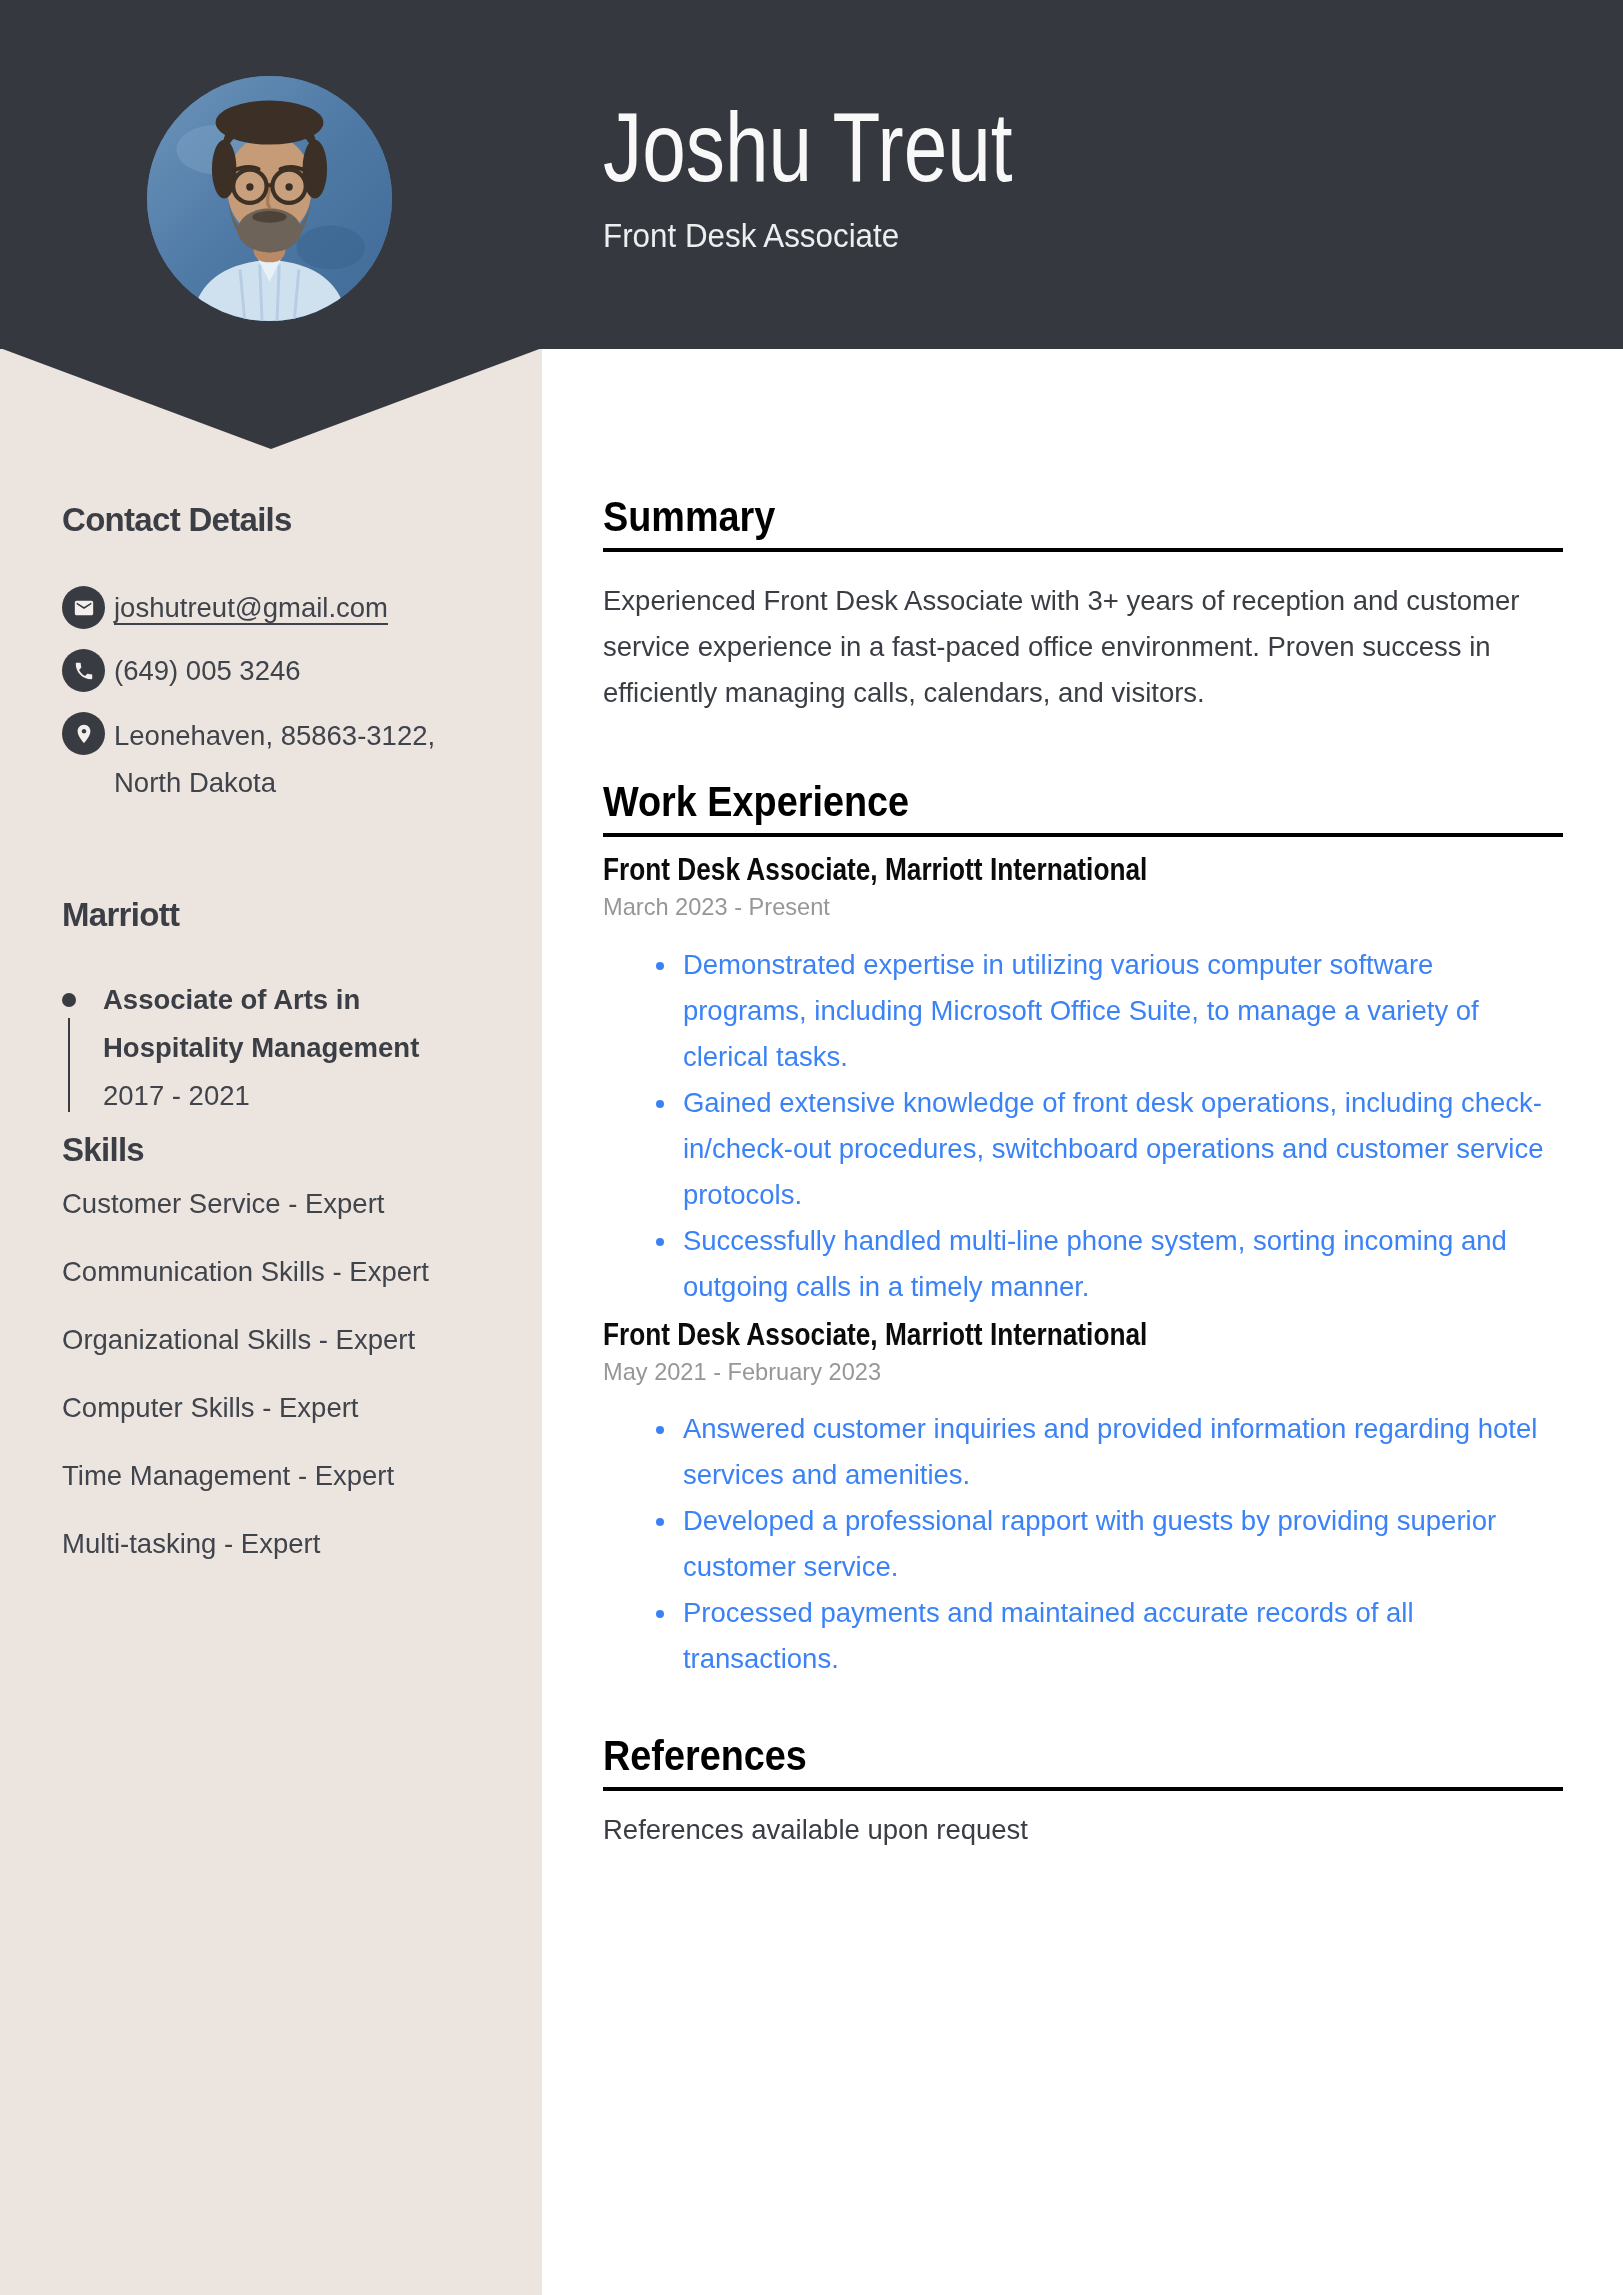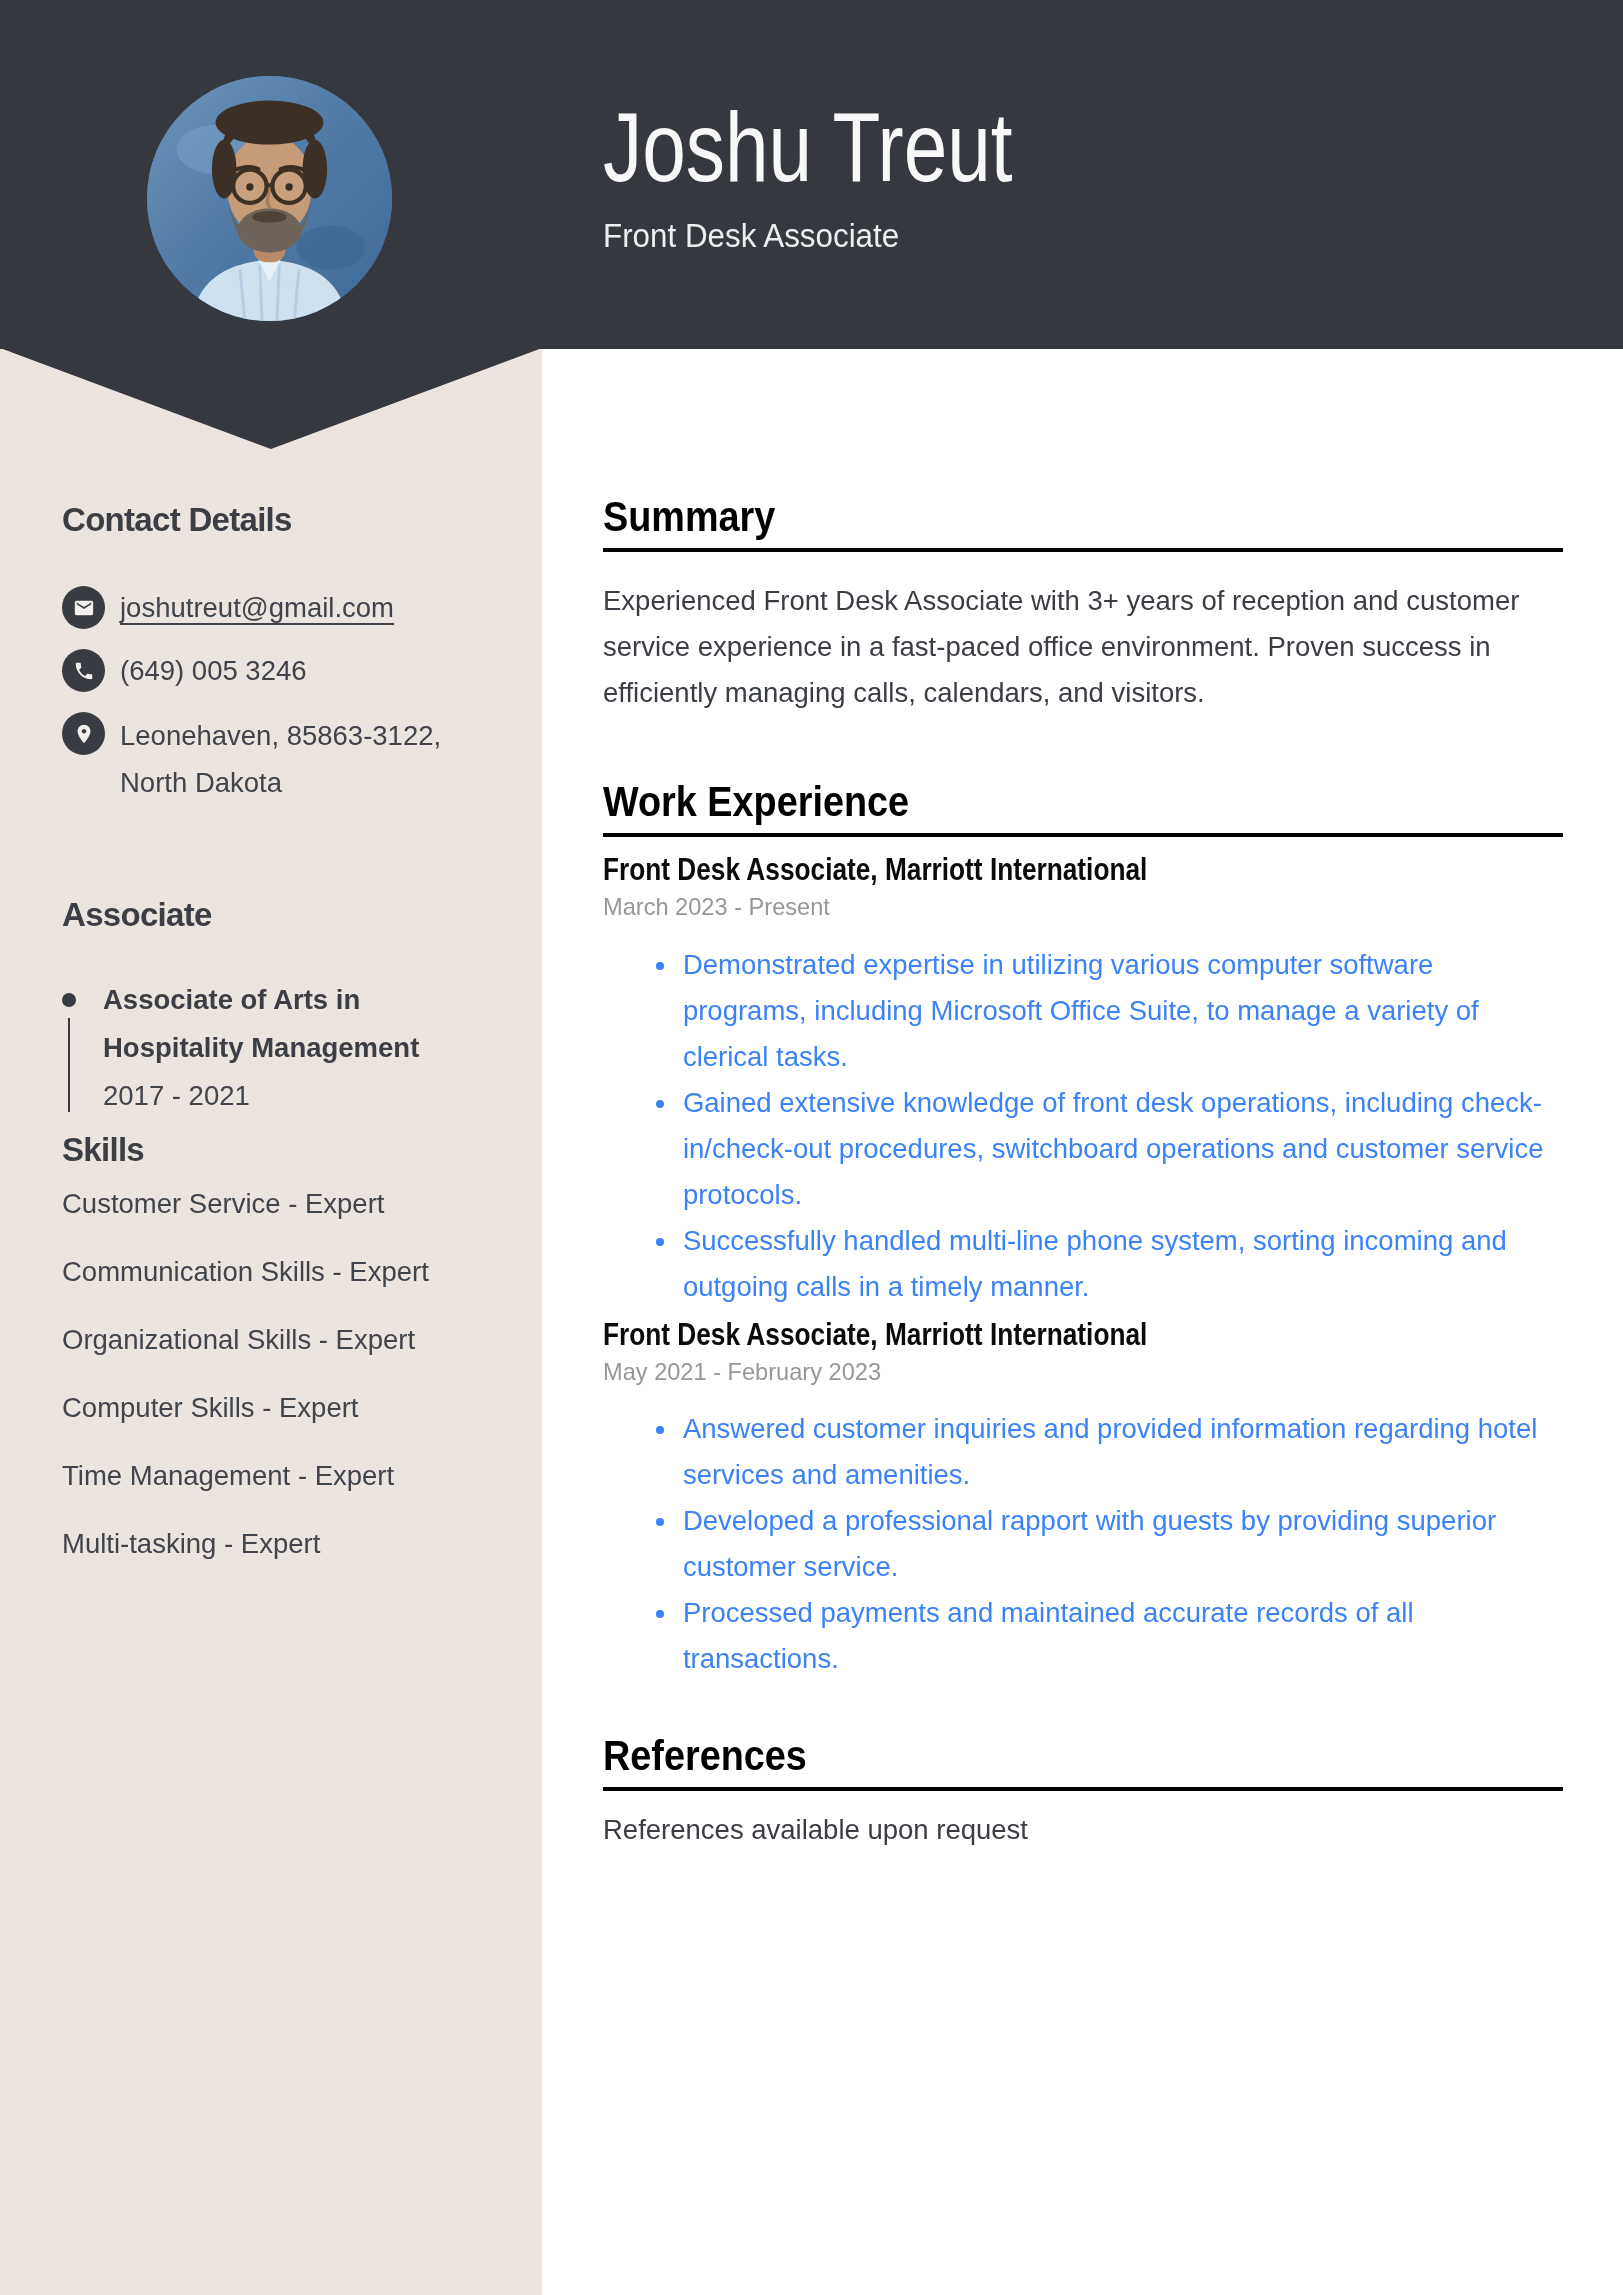--- a/index.html
+++ b/index.html
@@ -33,21 +33,21 @@
     position:absolute; left:603px; top:216px; font-size:33px; line-height:39px;
     color:#edeef0; white-space:nowrap; transform:scaleX(0.95); transform-origin:0 0;
   }
 
   
   .sidebar { position:absolute; left:62px; top:503px; width:458px; }
   .side-heading {
     font-size:33px; line-height:33px; font-weight:700; color:#3b3e45; letter-spacing:-0.7px;
   }
   .contact-list { margin-top:50px; }
-  .contact-row { display:flex; align-items:flex-start; gap:15px; margin-bottom:20px; }
+  .contact-row { display:flex; align-items:flex-start; gap:9px; margin-bottom:20px; }
   .icon-badge {
     flex:0 0 auto; width:43px; height:43px; border-radius:50%; background:#383b42;
     display:flex; align-items:center; justify-content:center;
   }
   .icon-badge svg { width:22px; height:22px; fill:#f3efec; }
   .contact-text { font-size:27.5px; line-height:43px; color:#3f434b; }
   .contact-text a { color:#3f434b; text-decoration:underline; text-underline-offset:5.9px; text-decoration-thickness:2px; }
   .address .contact-text-line { line-height:47px; }
 
   .edu-heading { margin-top:92px; }
@@ -168,21 +168,21 @@
             <path d="M12 2C8.13 2 5 5.13 5 9c0 5.25 7 13 7 13s7-7.75 7-13c0-3.87-3.13-7-7-7zm0 9.5c-1.38 0-2.5-1.12-2.5-2.5s1.12-2.5 2.5-2.5 2.5 1.12 2.5 2.5-1.12 2.5-2.5 2.5z"></path>
           </svg>
       </span>
       <div class="contact-text">
         <div class="contact-text-line">Leonehaven, 85863-3122,</div>
         <div class="contact-text-line">North Dakota</div>
       </div>
     </div>
   </div>
 
-  <h3 class="side-heading edu-heading">Associate</h3>
+  <h3 class="side-heading edu-heading">Marriott</h3>
   <div class="edu-entry">
     <div class="edu-degree">Associate of Arts in Hospitality Management</div>
     <div class="edu-dates">2017 - 2021</div>
   </div>
 
   <h3 class="side-heading skills-heading">Skills</h3>
   <ul class="skills-list">
     <li>Customer Service - Expert</li>
     <li>Communication Skills - Expert</li>
     <li>Organizational Skills - Expert</li>

